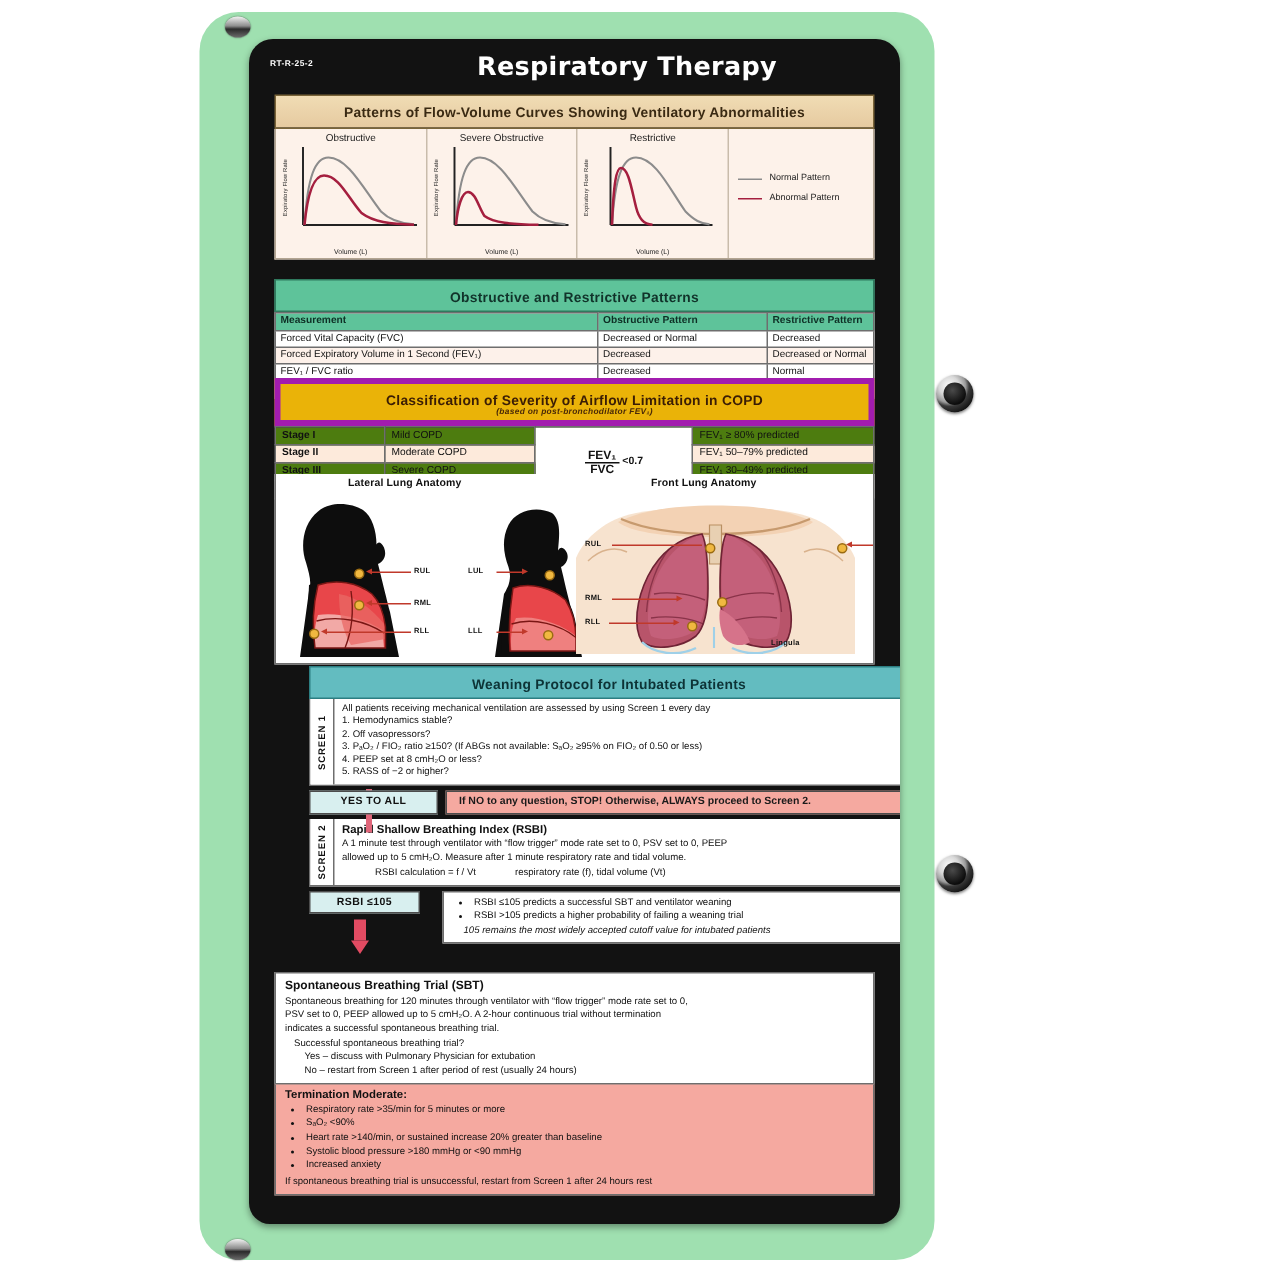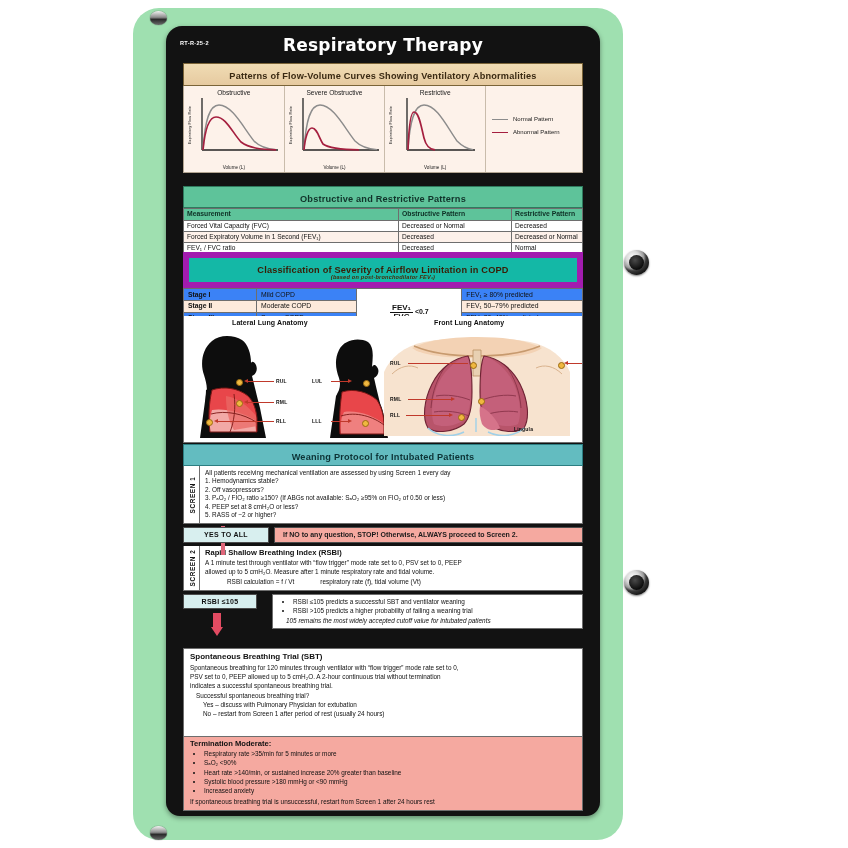--- a/index.html
+++ b/index.html
@@ -16,30 +16,30 @@
         background:radial-gradient(circle at 35% 30%,#ffffff 0%,#d8d8d8 28%,#9a9a9a 46%,#3a3a3a 56%,#111 78%,#444 100%);
         box-shadow:0 1px 2px rgba(0,0,0,.5);}
   .ring .hole{position:absolute;left:5px;top:5px;width:15px;height:15px;border-radius:50%;background:radial-gradient(circle at 40% 35%,#4a4a4a,#0c0c0c 70%);}
   .ring.r1{left:624px;top:250px;}
   .ring.r2{left:624px;top:570px;}
 
   
   .black-card{position:absolute;left:166px;top:26px;width:434px;height:790px;background:#121212;border-radius:16px 16px 14px 14px;overflow:hidden;box-shadow:0 2px 5px rgba(0,0,0,.4);}
 
   .doc-code{position:absolute;left:14px;top:14px;color:#fff;font-size:5.6px;font-weight:700;letter-spacing:.3px;}
-  .doc-title{position:absolute;left:0;top:9px;width:434px;text-align:center;color:#ffffff;font-size:17px;font-weight:700;letter-spacing:.2px;font-family:"DejaVu Sans",sans-serif;}
+  .doc-title{position:absolute;left:0;top:9px;width:434px;text-align:center;color:#ffffff;font-size:17px;font-weight:700;letter-spacing:.2px;font-family:"DejaVu Sans",sans-serif;padding-left:35px;}
 
   .panel{position:absolute;left:17px;width:400px;}
 
   
   .bar{text-align:center;font-weight:700;letter-spacing:.2px;line-height:1.05;}
   .bar .cap{font-size:9.2px;}
   .bar-tan{background:linear-gradient(180deg,#f0dcb4,#e6caa0);color:#3a2a13;border:1px solid #7a6438;padding:2px 0 2.5px;}
   .bar-green{background:#5ec39a;color:#11332a;border:1px solid #2f7a5e;padding:1.5px 0 2px;}
-  .bar-orange{background:#14b8a6;color:#3a1d05;border:6px solid #a21caf;padding:1.5px 0 1px;}
+  .bar-orange{background:#eab308;color:#3a1d05;border:4px solid #a21caf;padding:1.5px 0 1px;}
   .bar-teal{background:#63bcc0;color:#0d3336;border:1px solid #2c7e82;padding:1.5px 0 2px;}
   .bar-sub{font-size:5.6px;font-style:italic;font-weight:700;color:#4a2a08;display:block;margin-top:-1px;}
 
   
   .fvc-box{background:#fdf2ea;border:1px solid #b2a491;border-top:none;height:86px;position:relative;}
   .fvc-grid{display:flex;height:100%;}
   .fvc-cell{flex:1;position:relative;border-right:1px solid #c9bcab;}
   .fvc-cell:last-child{border-right:none;}
   .fvc-cell.legendcell{flex:0 0 96px;border-right:none;}
   .fvc-title{text-align:center;font-size:6.6px;color:#1a1a1a;padding-top:3px;font-weight:400;}
@@ -54,21 +54,21 @@
   
   table.t{width:100%;border-collapse:collapse;font-size:6.6px;color:#111;background:#fff;}
   table.t td,table.t th{border:1px solid #6e6e6e;padding:1px 3px;text-align:left;line-height:1.25;vertical-align:middle;}
   table.t th{background:#5ec39a;font-weight:700;font-size:6.8px;color:#0e2f25;}
   .zebra1{background:#ffffff;}
   .zebra2{background:#fdf1ea;}
 
   
   table.copd{width:100%;border-collapse:collapse;font-size:6.8px;color:#111;}
   table.copd td{border:1px solid #6e6e6e;padding:1.4px 4px;line-height:1.2;}
-  .copd-odd{background:#3b82f6;}
+  .copd-odd{background:#4d7c0f;}
   .copd-even{background:#fdeadb;}
   .stage{font-weight:700;width:64px;}
   .ratio-cell{width:96px;text-align:center;background:#ffffff;vertical-align:middle;font-weight:700;font-size:8px;}
   .ratio-frac{display:inline-block;text-align:center;line-height:1.05;vertical-align:middle;}
   .ratio-frac .num{border-bottom:1.2px solid #111;padding:0 2px;display:block;}
   .ratio-lt{font-size:7px;vertical-align:middle;margin-left:2px;}
 
   
   .anat{background:#ffffff;border:1px solid #6e6e6e;border-top:none;height:126px;position:relative;overflow:hidden;}
   .anat-title{position:absolute;top:3px;font-size:7px;font-weight:700;color:#111;letter-spacing:.1px;}
@@ -98,21 +98,21 @@
   .bullets{flex:1;background:#ffffff;border:1px solid #6e6e6e;padding:2.5px 5px;font-size:6.4px;color:#111;line-height:1.42;}
   .bullets li{margin-left:7px;}
   .bullets ul{margin:0;padding-left:8px;}
   .bullets .ital{font-style:italic;margin-top:1px;}
 
   .connector{position:absolute;width:4px;background:#e0667a;}
   .bigarrow{position:absolute;width:12px;}
   .bigarrow .shaft{width:8px;margin:0 auto;background:#e24b62;}
   .bigarrow .head{width:0;height:0;margin:0 auto;border-left:6px solid transparent;border-right:6px solid transparent;border-top:9px solid #e24b62;}
 
-  .sbt{background:#ffffff;border:1px solid #6e6e6e;padding:3px 5px 17px 6px;font-size:6.4px;color:#111;line-height:1.36;}
+  .sbt{background:#ffffff;border:1px solid #6e6e6e;padding:3px 5px 3px 6px;font-size:6.4px;color:#111;line-height:1.36;}
   .sbt .hdr{font-weight:700;font-size:8px;margin-bottom:1.5px;}
   .sbt .ind1{padding-left:6px;}
   .sbt .ind2{padding-left:13px;}
 
   .term{background:#f5a9a0;border:1px solid #6e6e6e;border-top:none;padding:2px 5px 3px 6px;font-size:6.4px;color:#111;line-height:1.4;}
   .term .hdr{font-weight:700;font-size:7.6px;}
   .term ul{margin:1px 0 0;padding-left:14px;}
   .term li{margin-bottom:.3px;}
   .term .foot{margin-top:1.5px;}
 </style>
@@ -364,21 +364,21 @@
         <div class="ldr" style="left:222px;top:99px;width:44px;"></div>
         <div class="arrowR" style="left:265px;top:96.5px;"></div>
 
         <div class="ldr" style="left:382px;top:47px;width:54px;"></div>
         <div class="arrowL" style="left:380px;top:44.5px;"></div>
 
         <div class="lbl" style="left:330px;top:110px;">Lingula</div>
       </div>
     </div>
 
-    <div class="panel" style="top:418px;">
+    <div class="panel" style="top:418px;margin-left:23px;">
       <div class="bar bar-teal">
         <span class="cap">Weaning Protocol for Intubated Patients</span>
       </div>
 
       <div class="wp-box">
         <div class="screen-tab">
           <span>SCREEN 1</span>
         </div>
         <div class="wp-body">
           <div class="wp-line">All patients receiving mechanical ventilation are assessed by using Screen 1 every day</div>

